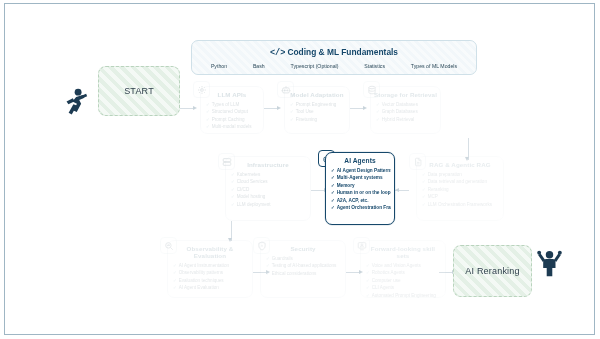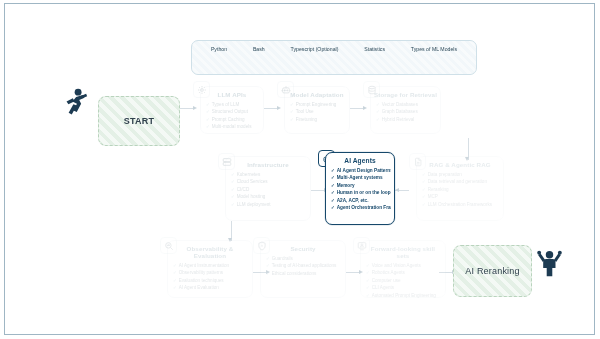--- a/index.html
+++ b/index.html
@@ -202,27 +202,30 @@
   <div class="person" style="left:58px;top:84px;">
     <svg viewBox="0 0 24 28" width="25" height="30" fill="#1d3b52">
       <circle cx="14.5" cy="3.6" r="3.3"></circle>
       <path d="M12.6 8.2 L18.8 6.4 L20.6 9.0 L15.6 11.2 L17.4 14.6 L13.2 22.6 L10.0 21.2 L13.4 14.8 L9.0 12.6 Z"></path>
       <path d="M11.2 12.4 L5.2 15.2 L3.4 12.6 L9.4 9.4 Z"></path>
       <path d="M13.2 16.4 L8.4 25.0 L5.4 23.4 L10.0 15.2 Z"></path>
       <path d="M17.6 7.0 L22.2 5.2 L23.2 7.4 L18.6 9.4 Z"></path>
     </svg>
   </div>
 
-  <div class="term" style="left:93px;top:92px;width:82px;height:50px;font-weight:bold;">
+  <div class="term" style="left:93px;top:62px;width:82px;height:50px;">
     <div class="tstripes"></div>
     <span>START</span>
   </div>
 
   <div id="banner">
     <div class="stripes"></div>
+    <div class="bhead">
+      <span class="code">&lt;/&gt;</span><span>Coding &amp; ML Fundamentals</span>
+    </div>
     <div class="brow">
       <span>Python</span>
       <span>Bash</span>
       <span>Typescript (Optional)</span>
       <span>Statistics</span>
       <span>Types of ML Models</span>
     </div>
   </div>
 
   <div class="badge ghost" style="left:188px;top:77px;">

